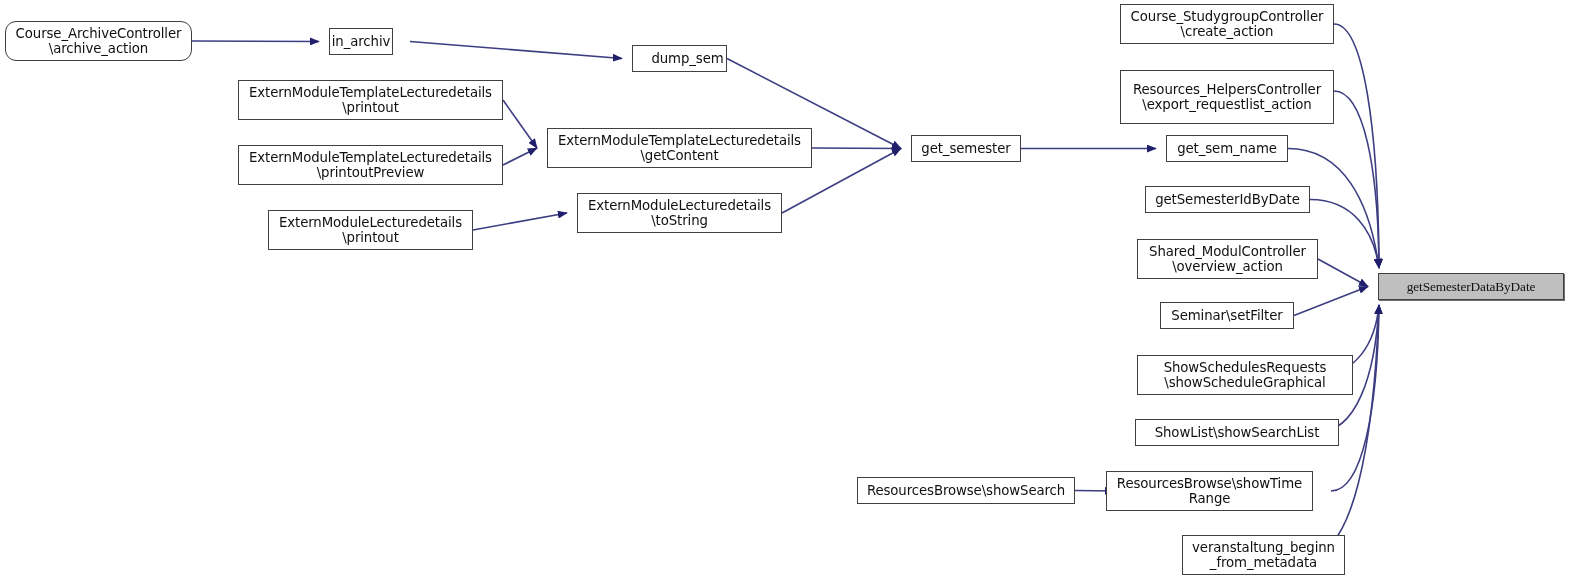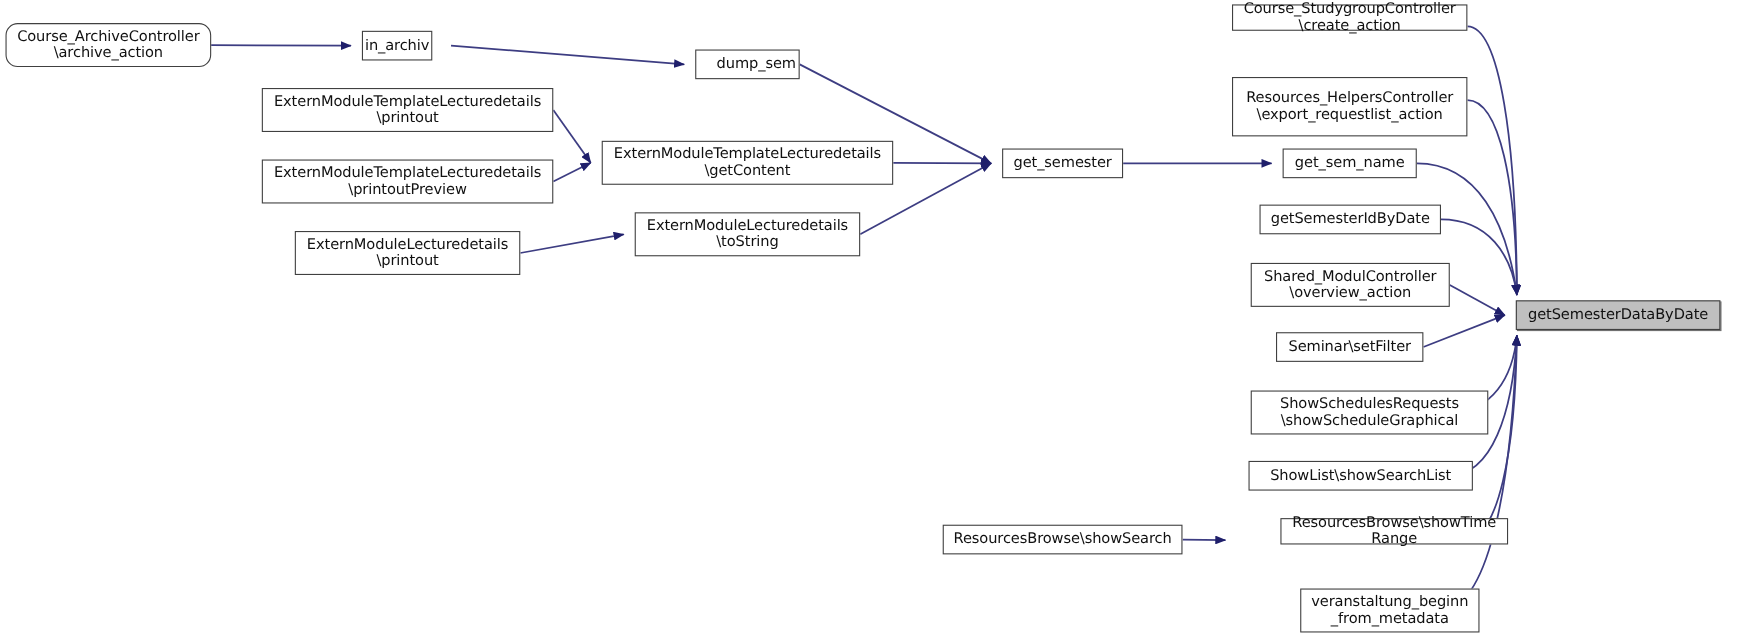--- a/index.html
+++ b/index.html
@@ -37,20 +37,21 @@
     justify-content: center;
     text-align: center;
     white-space: pre-line;
     letter-spacing: -0.1px;
     z-index: 5;
   }
   .node.highlight {
     background: #bfbfbf;
     border: 1px solid #404040;
     box-shadow: 1px 1px 0 0 #707070;
+    font-family: Liberation Serif, serif;
   }
   .node-label {
     display: block;
     width: 100%;
     white-space: pre-line;
   }
 </style>
 </head>
 <body>
 
@@ -93,32 +94,32 @@
 \printout</span></div>
       <div class="node" style="left: 238px; top: 145px; width: 265px; height: 40px;"><span class="node-label">ExternModuleTemplateLecturedetails
 \printoutPreview</span></div>
       <div class="node" style="left: 547px; top: 128px; width: 265px; height: 40px;"><span class="node-label">ExternModuleTemplateLecturedetails
 \getContent</span></div>
       <div class="node" style="left: 268px; top: 210px; width: 205px; height: 40px;"><span class="node-label">ExternModuleLecturedetails
 \printout</span></div>
       <div class="node" style="left: 577px; top: 193px; width: 205px; height: 40px;"><span class="node-label">ExternModuleLecturedetails
 \toString</span></div>
       <div class="node" style="left: 911px; top: 135px; width: 110px; height: 27px;"><span class="node-label">get_semester</span></div>
-      <div class="node" style="left: 1120px; top: 4px; width: 214px; height: 24px;"><span class="node-label">Course_StudygroupController
+      <div class="node" style="left: 1120px; top: 4px; width: 214px; height: 40px;"><span class="node-label">Course_StudygroupController
 \create_action</span></div>
       <div class="node" style="left: 1120px; top: 70px; width: 214px; height: 54px;"><span class="node-label">Resources_HelpersController
 \export_requestlist_action</span></div>
       <div class="node" style="left: 1166px; top: 135px; width: 122px; height: 27px;"><span class="node-label">get_sem_name</span></div>
       <div class="node" style="left: 1145px; top: 186px; width: 165px; height: 27px;"><span class="node-label">getSemesterIdByDate</span></div>
       <div class="node" style="left: 1137px; top: 239px; width: 181px; height: 40px;"><span class="node-label">Shared_ModulController
 \overview_action</span></div>
       <div class="node" style="left: 1160px; top: 302px; width: 134px; height: 27px;"><span class="node-label">Seminar\setFilter</span></div>
       <div class="node" style="left: 1137px; top: 355px; width: 216px; height: 40px;"><span class="node-label">ShowSchedulesRequests
 \showScheduleGraphical</span></div>
       <div class="node" style="left: 1135px; top: 419px; width: 204px; height: 27px;"><span class="node-label">ShowList\showSearchList</span></div>
       <div class="node" style="left: 857px; top: 477px; width: 218px; height: 27px;"><span class="node-label">ResourcesBrowse\showSearch</span></div>
-      <div class="node" style="left: 1164px; top: 471px; width: 207px; height: 24px;"><span class="node-label">ResourcesBrowse\showTime
+      <div class="node" style="left: 1106px; top: 471px; width: 207px; height: 40px;"><span class="node-label">ResourcesBrowse\showTime
 Range</span></div>
       <div class="node" style="left: 1146px; top: 535px; width: 163px; height: 40px; margin-left: 36px;"><span class="node-label">veranstaltung_beginn
 _from_metadata</span></div>
       <div class="node highlight" style="left: 1378px; top: 273px; width: 186px; height: 27px;"><span class="node-label">getSemesterDataByDate</span></div>
     </div>
 </div>
 
 </body></html>

